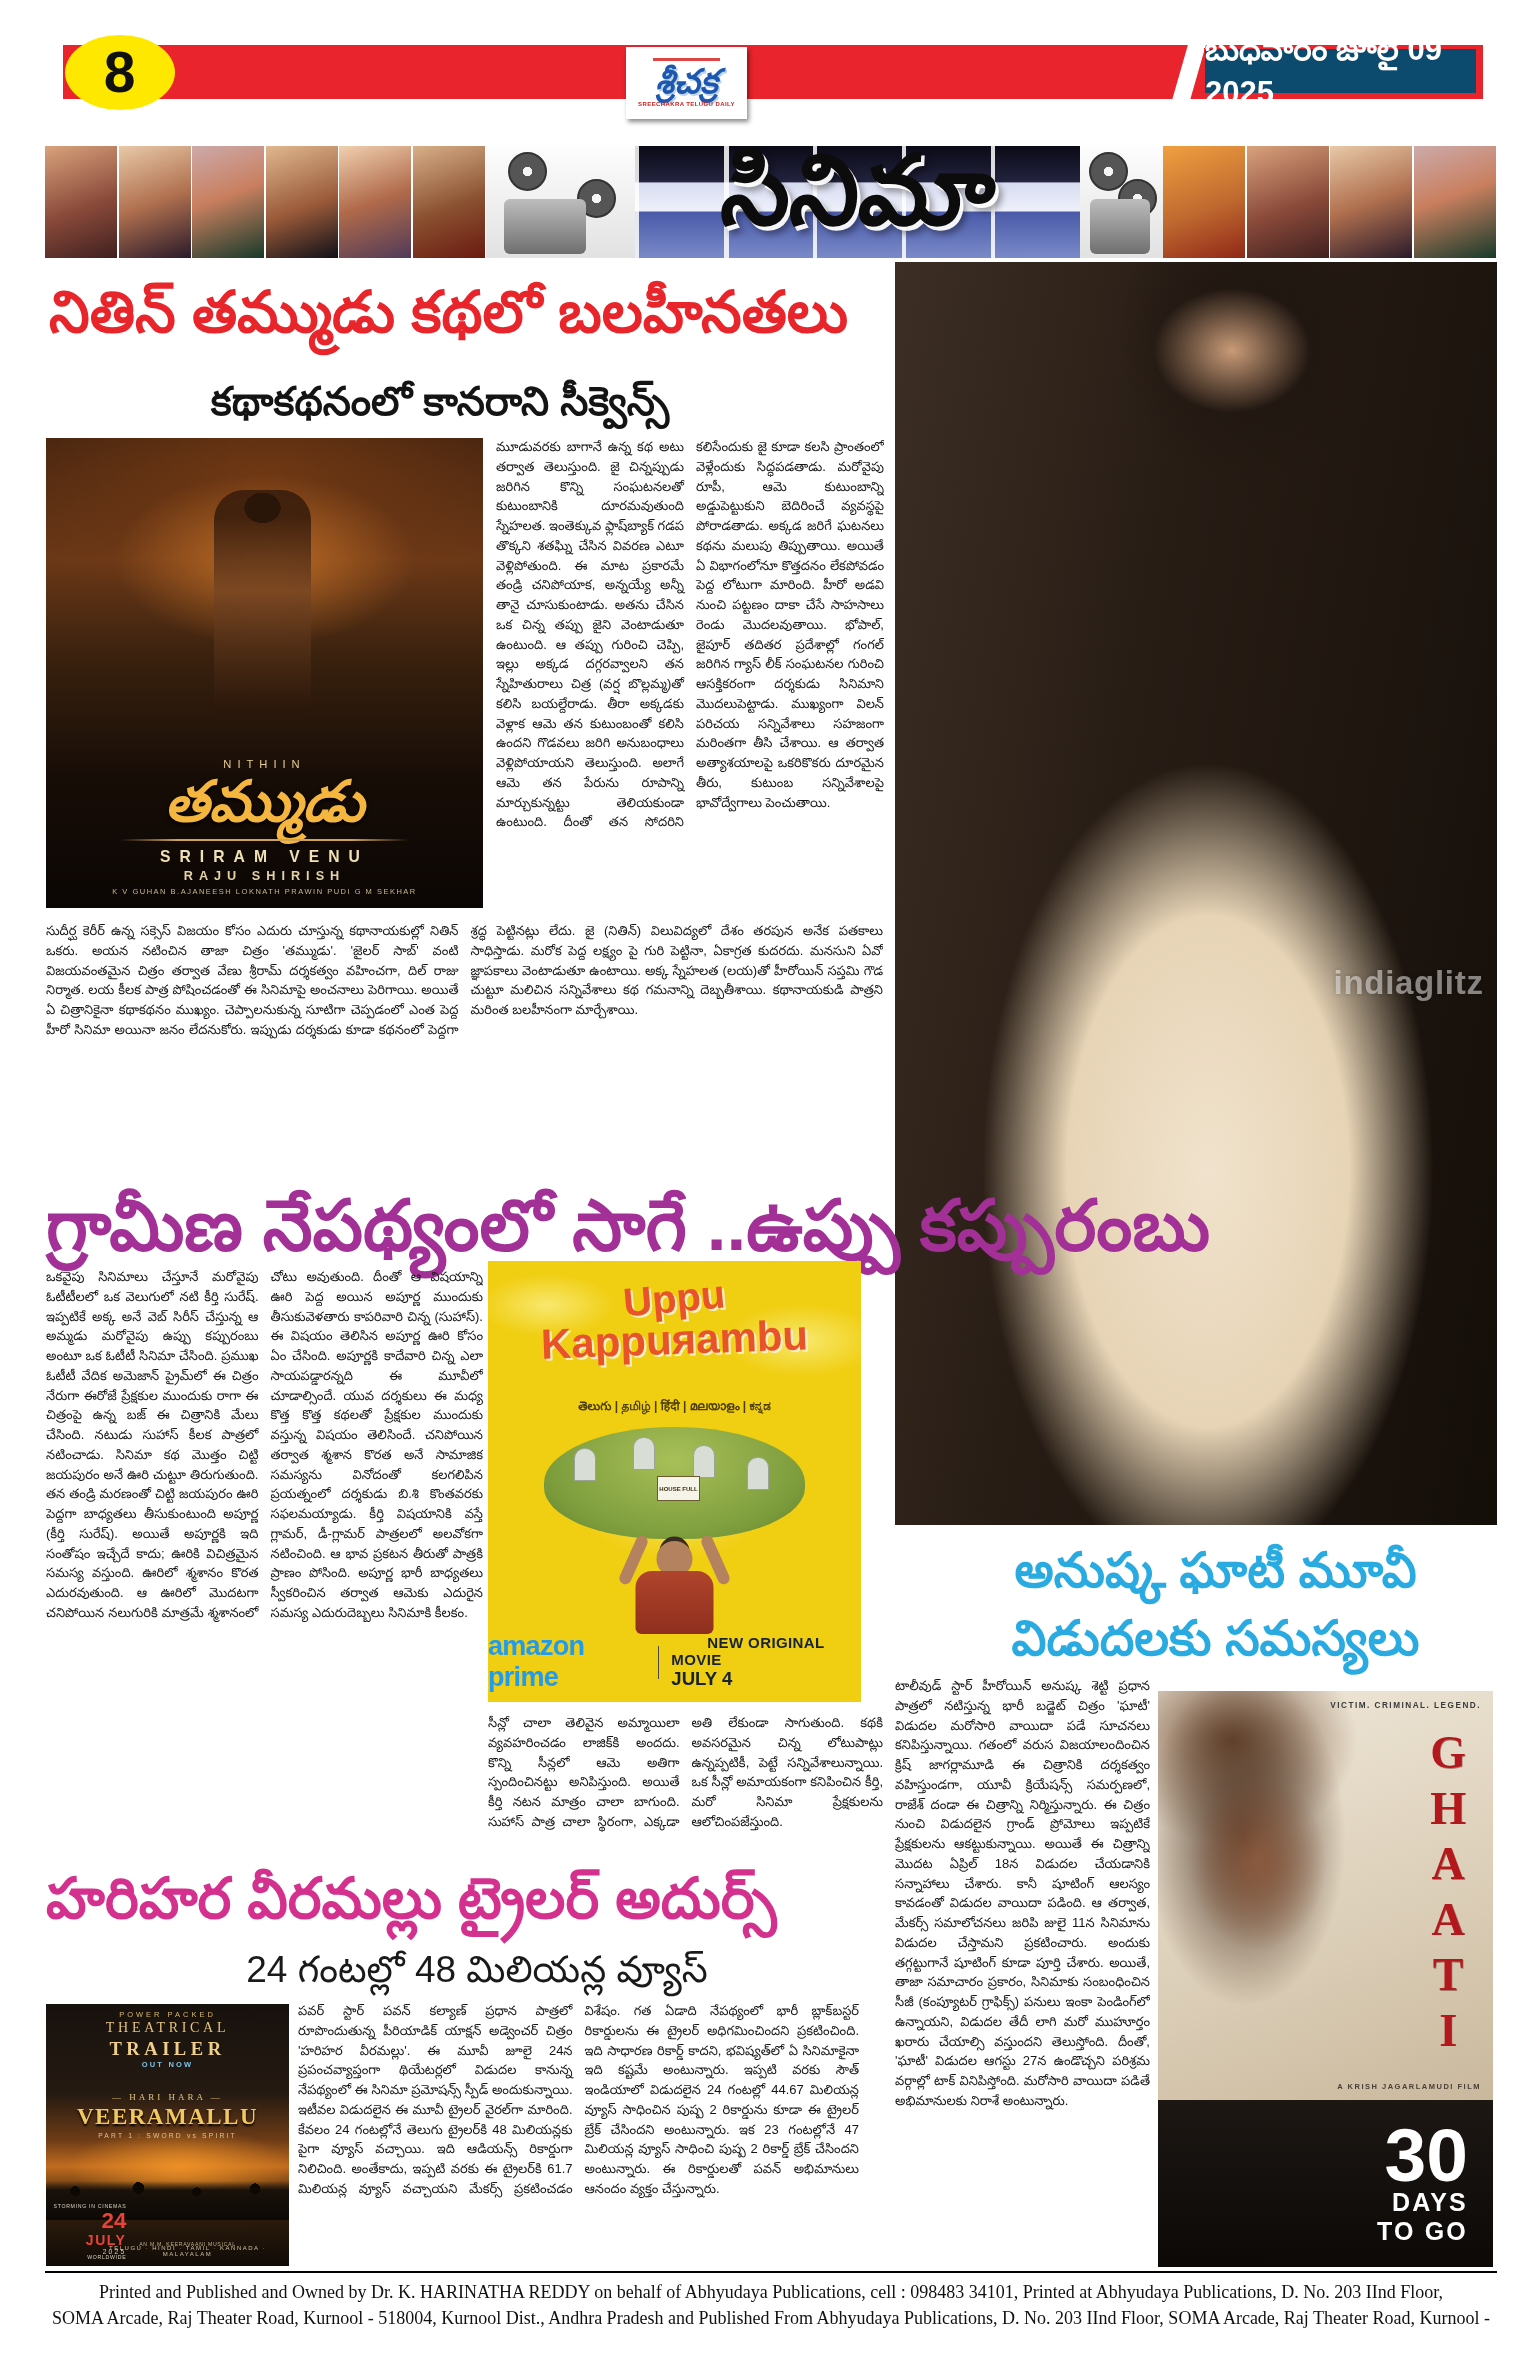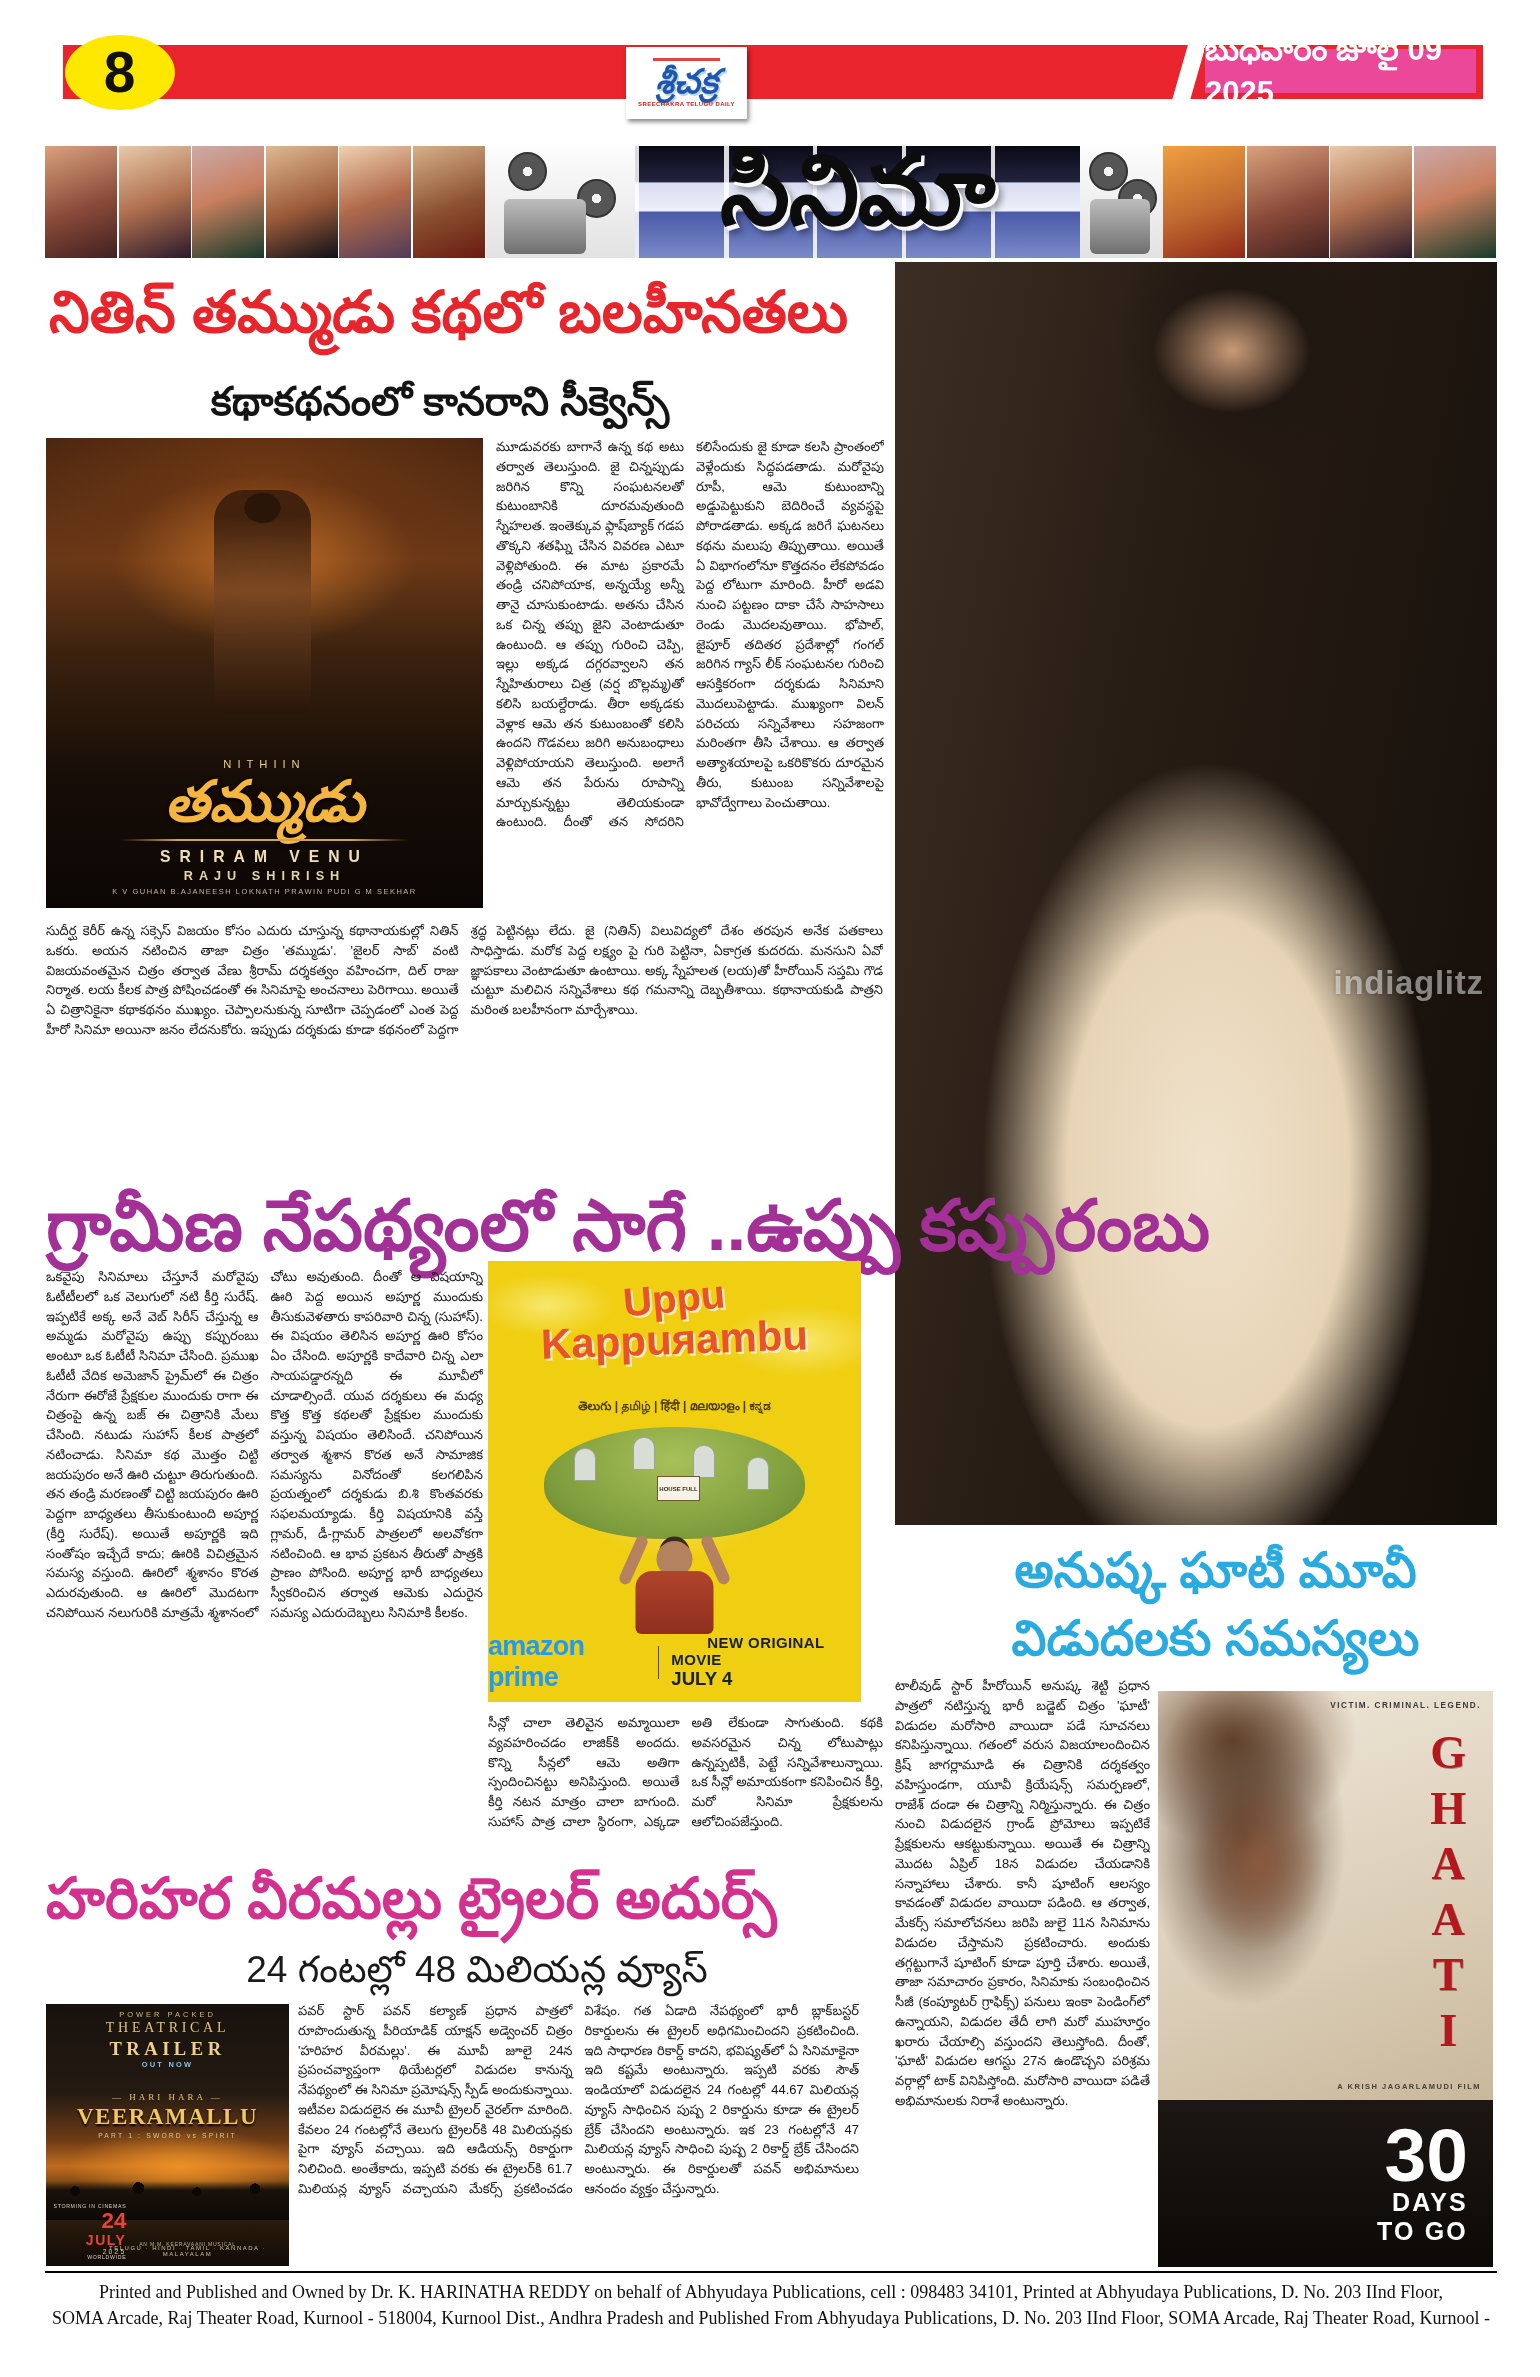--- a/index.html
+++ b/index.html
@@ -9,21 +9,21 @@
   
   .header-bar { position:absolute; left:63px; top:45px; width:1420px; height:54px; background:#E9242C; }
   .page-num-circle { position:absolute; left:1.5px; top:-10.4px; width:110px; height:75px; background:#FFE800; border-radius:50%;
     display:flex; align-items:center; justify-content:center; font-size:57px; font-weight:bold; color:#111; }
   .logo-box { position:absolute; left:563px; top:1.5px; width:121px; height:72px; background:#fff;
     box-shadow:2.2px 3px 4.5px rgba(0,0,0,.45); display:flex; flex-direction:column; align-items:center; justify-content:center; z-index:3; }
   .logo-urlline { width:67px; height:2.2px; background:#d44; margin-bottom:3px; }
   .logo-title { color:#1D57B0; font-size:34px; font-weight:bold; font-style:italic; line-height:1; text-shadow:1.5px 1.5px 0 #bcd6e8; }
   .logo-sub { color:#C9211E; font-size:6px; font-weight:bold; letter-spacing:0.4px; margin-top:3px; }
   .header-slash { position:absolute; right:285px; top:-1.5px; width:18px; height:57px; background:#fff; transform:skewX(-16deg); }
-  .date-box { position:absolute; right:6px; top:3px; width:273px; height:46px; background:#ec4899; border:1.5px solid #E9242C;
+  .date-box { position:absolute; right:6px; top:3px; width:273px; height:46px; background:#0c4a6e; border:1.5px solid #E9242C;
     color:#fff; display:flex; align-items:center; justify-content:center; font-size:31px; font-weight:bold; }
 
   
   .masthead { position:absolute; left:45px; top:146px; width:1452px; height:112px; display:flex; align-items:stretch; }
   .thumb { width:72px; height:112px; margin-right:1.5px; flex:0 0 auto; }
   .thumb-r { width:82px; }
   .thumb:nth-of-type(10n+1){ background:linear-gradient(160deg,#d9a27c 0%,#8a4a3a 55%,#402020 100%); }
   .thumb:nth-of-type(10n+2){ background:linear-gradient(160deg,#e8c9a8 0%,#b0704f 50%,#2a1a2a 100%); }
   .thumb:nth-of-type(10n+3){ background:linear-gradient(160deg,#caa 0%,#c97f5f 45%,#173a2a 100%); }
   .thumb:nth-of-type(10n+4){ background:linear-gradient(160deg,#e0b890 0%,#9a5a3a 55%,#101018 100%); }

